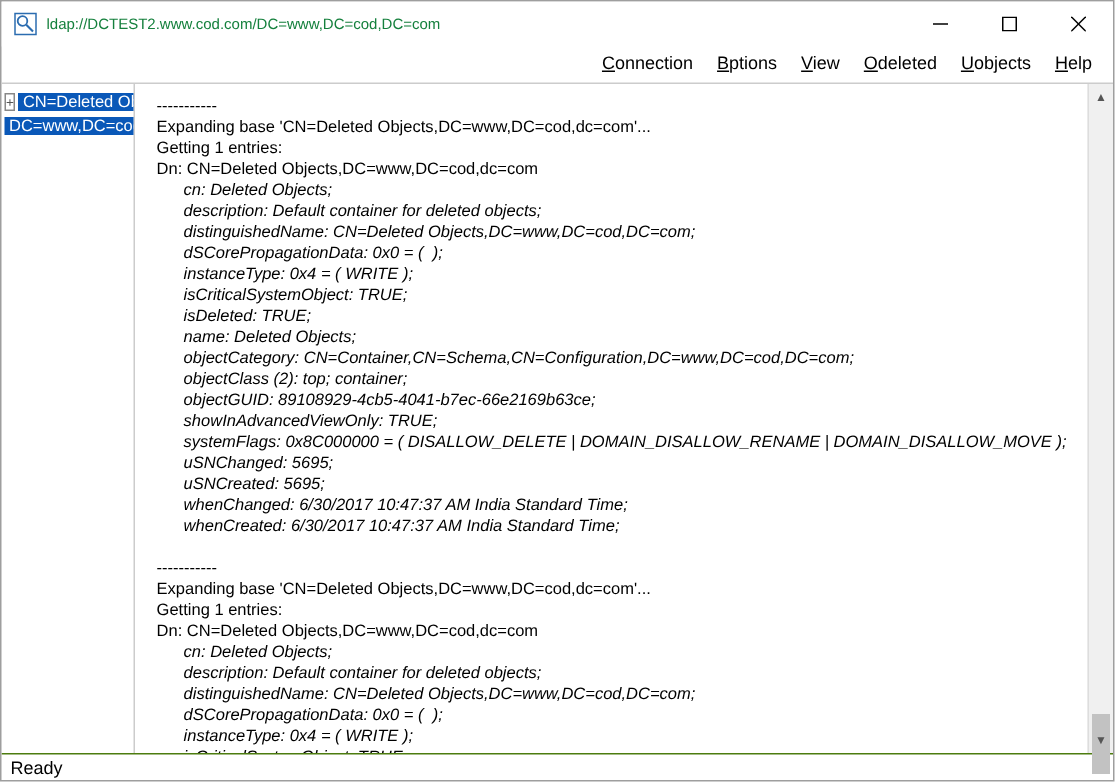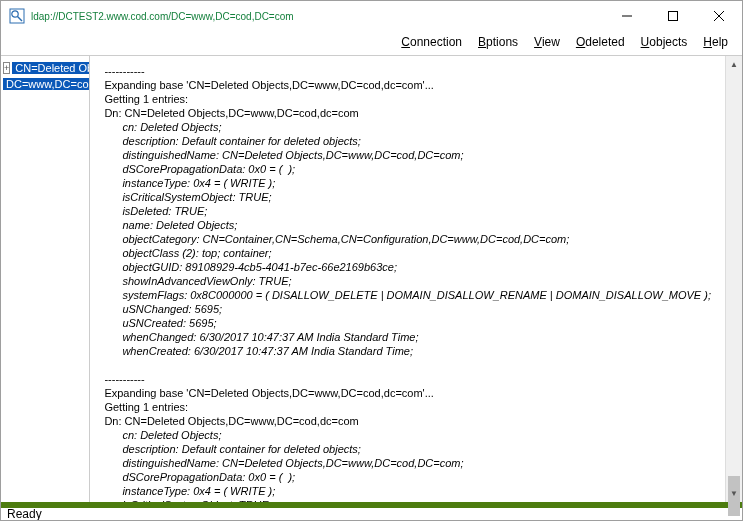--- a/index.html
+++ b/index.html
@@ -116,21 +116,21 @@
   }
   .scroll-thumb {
     position: absolute;
     left: 2px; right: 2px;
     top: 420px; height: 40px;
     background: #c2c2c2;
     border-radius: 0;
   }
   .statusbar {
     height: 18px;
-    border-top: 6px solid #4d7c0f;
+    border-top: 1px solid #4d7c0f;
     display: flex; align-items: center;
     padding: 0 6px;
     font-size: 12px;
   }
 </style>
 </head>
 <body>
 
 <div class="titlebar">
   <span class="app-icon">

